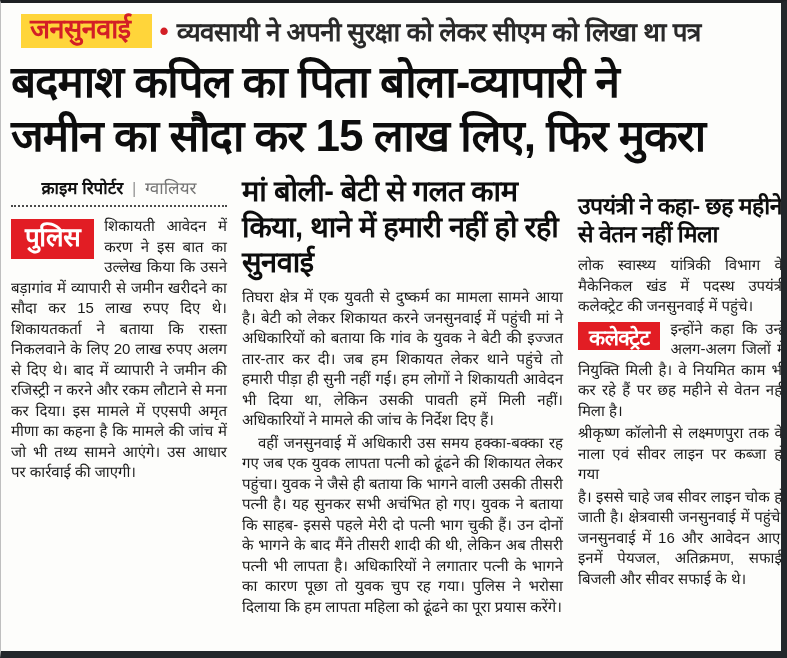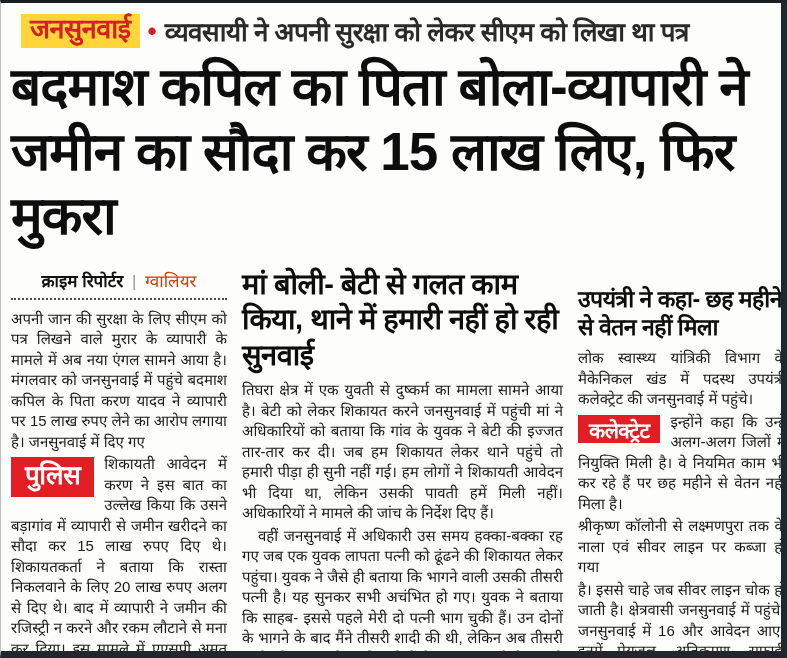--- a/index.html
+++ b/index.html
@@ -15,39 +15,39 @@
     font-family:"Liberation Sans","DejaVu Sans",sans-serif;
     color:#1b1b1b;
     overflow:hidden;
     padding:8px 8px 0 10px;
   }
   
   .kicker{display:flex;align-items:center;gap:8px;margin:2px 0 2px 10px;white-space:nowrap;}
   .kicker .badge{
     background:#ffd53a;color:#d31f26;
     font-weight:bold;font-size:27px;line-height:1.1;
-    padding:1px 9px 3px 9px;letter-spacing:-0.5px;
+    padding:1px 21px 3px 9px;letter-spacing:-0.5px;
   }
   .kicker .bullet{color:#d31f26;font-size:26px;font-weight:bold;line-height:1;}
   .kicker .ktext{font-weight:bold;font-size:26px;color:#2a2a2a;letter-spacing:-0.5px;}
   
   .headline{
-    font-weight:bold;font-size:53px;line-height:1.22;
+    font-weight:bold;font-size:44px;line-height:1.22;
     color:#0d0d0d;letter-spacing:-1px;
-    margin:6px 0 16px 0;
+    margin:6px 0 10px 0;
   }
   
   .columns{display:flex;gap:15px;}
   .col1{width:216px;flex:0 0 216px;}
   .col2{width:321px;flex:0 0 321px;}
   .col3{width:208px;flex:0 0 208px;}
   .byline{text-align:center;font-size:17px;margin:4px 0 6px 0;}
   .byline .auth{font-weight:bold;color:#111;}
   .byline .sep{color:#9a9a9a;margin:0 4px;font-weight:normal;}
-  .byline .city{color:#c2410c;}
+  .byline .city{color:#737373;}
   .dotted{border-top:2px dotted #4a4a4a;margin:0 0 9px 0;}
   p.body{
     font-size:15px;line-height:20.5px;text-align:justify;
     margin:0 0 2px 0;
   }
   p.body.indent{text-indent:16px;}
   .tag{
     display:inline-block;float:left;
     background:#e21d24;color:#ffffff;
     font-weight:bold;font-size:26px;line-height:1.1;
@@ -87,21 +87,20 @@
 
   <div class="columns">
 
     <div class="col1">
       <div class="byline">
         <span class="auth">क्राइम रिपोर्टर</span>
         <span class="sep">|</span>
         <span class="city">ग्वालियर</span>
       </div>
       <div class="dotted"></div>
-      <p class="body">अपनी जान की सुरक्षा के लिए सीएम को पत्र लिखने वाले मुरार के व्यापारी के मामले में अब नया एंगल सामने आया है। मंगलवार को जनसुनवाई में पहुंचे बदमाश कपिल के पिता करण यादव ने व्यापारी पर 15 लाख रुपए लेने का आरोप लगाया है। जनसुनवाई में दिए गए</p>
       <p class="body clearfix">
         <span class="tag">पुलिस</span>
         <span>शिकायती आवेदन में करण ने इस बात का उल्लेख किया कि उसने बड़ागांव में व्यापारी से जमीन खरीदने का सौदा कर 15 लाख रुपए दिए थे। शिकायतकर्ता ने बताया कि रास्ता निकलवाने के लिए 20 लाख रुपए अलग से दिए थे। बाद में व्यापारी ने जमीन की रजिस्ट्री न करने और रकम लौटाने से मना कर दिया। इस मामले में एएसपी अमृत मीणा का कहना है कि मामले की जांच में जो भी तथ्य सामने आएंगे। उस आधार पर कार्रवाई की जाएगी।</span>
       </p>
     </div>
 
     <div class="col2">
       <div class="col-head">मां बोली- बेटी से गलत काम किया, थाने में हमारी नहीं हो रही सुनवाई</div>
       <p class="body">तिघरा क्षेत्र में एक युवती से दुष्कर्म का मामला सामने आया है। बेटी को लेकर शिकायत करने जनसुनवाई में पहुंची मां ने अधिकारियों को बताया कि गांव के युवक ने बेटी की इज्जत तार-तार कर दी। जब हम शिकायत लेकर थाने पहुंचे तो हमारी पीड़ा ही सुनी नहीं गई। हम लोगों ने शिकायती आवेदन भी दिया था, लेकिन उसकी पावती हमें मिली नहीं। अधिकारियों ने मामले की जांच के निर्देश दिए हैं।</p>
       <p class="body indent">वहीं जनसुनवाई में अधिकारी उस समय हक्का-बक्का रह गए जब एक युवक लापता पत्नी को ढूंढने की शिकायत लेकर पहुंचा। युवक ने जैसे ही बताया कि भागने वाली उसकी तीसरी पत्नी है। यह सुनकर सभी अचंभित हो गए। युवक ने बताया कि साहब- इससे पहले मेरी दो पत्नी भाग चुकी हैं। उन दोनों के भागने के बाद मैंने तीसरी शादी की थी, लेकिन अब तीसरी पत्नी भी लापता है। अधिकारियों ने लगातार पत्नी के भागने का कारण पूछा तो युवक चुप रह गया। पुलिस ने भरोसा दिलाया कि हम लापता महिला को ढूंढने का पूरा प्रयास करेंगे।</p>

